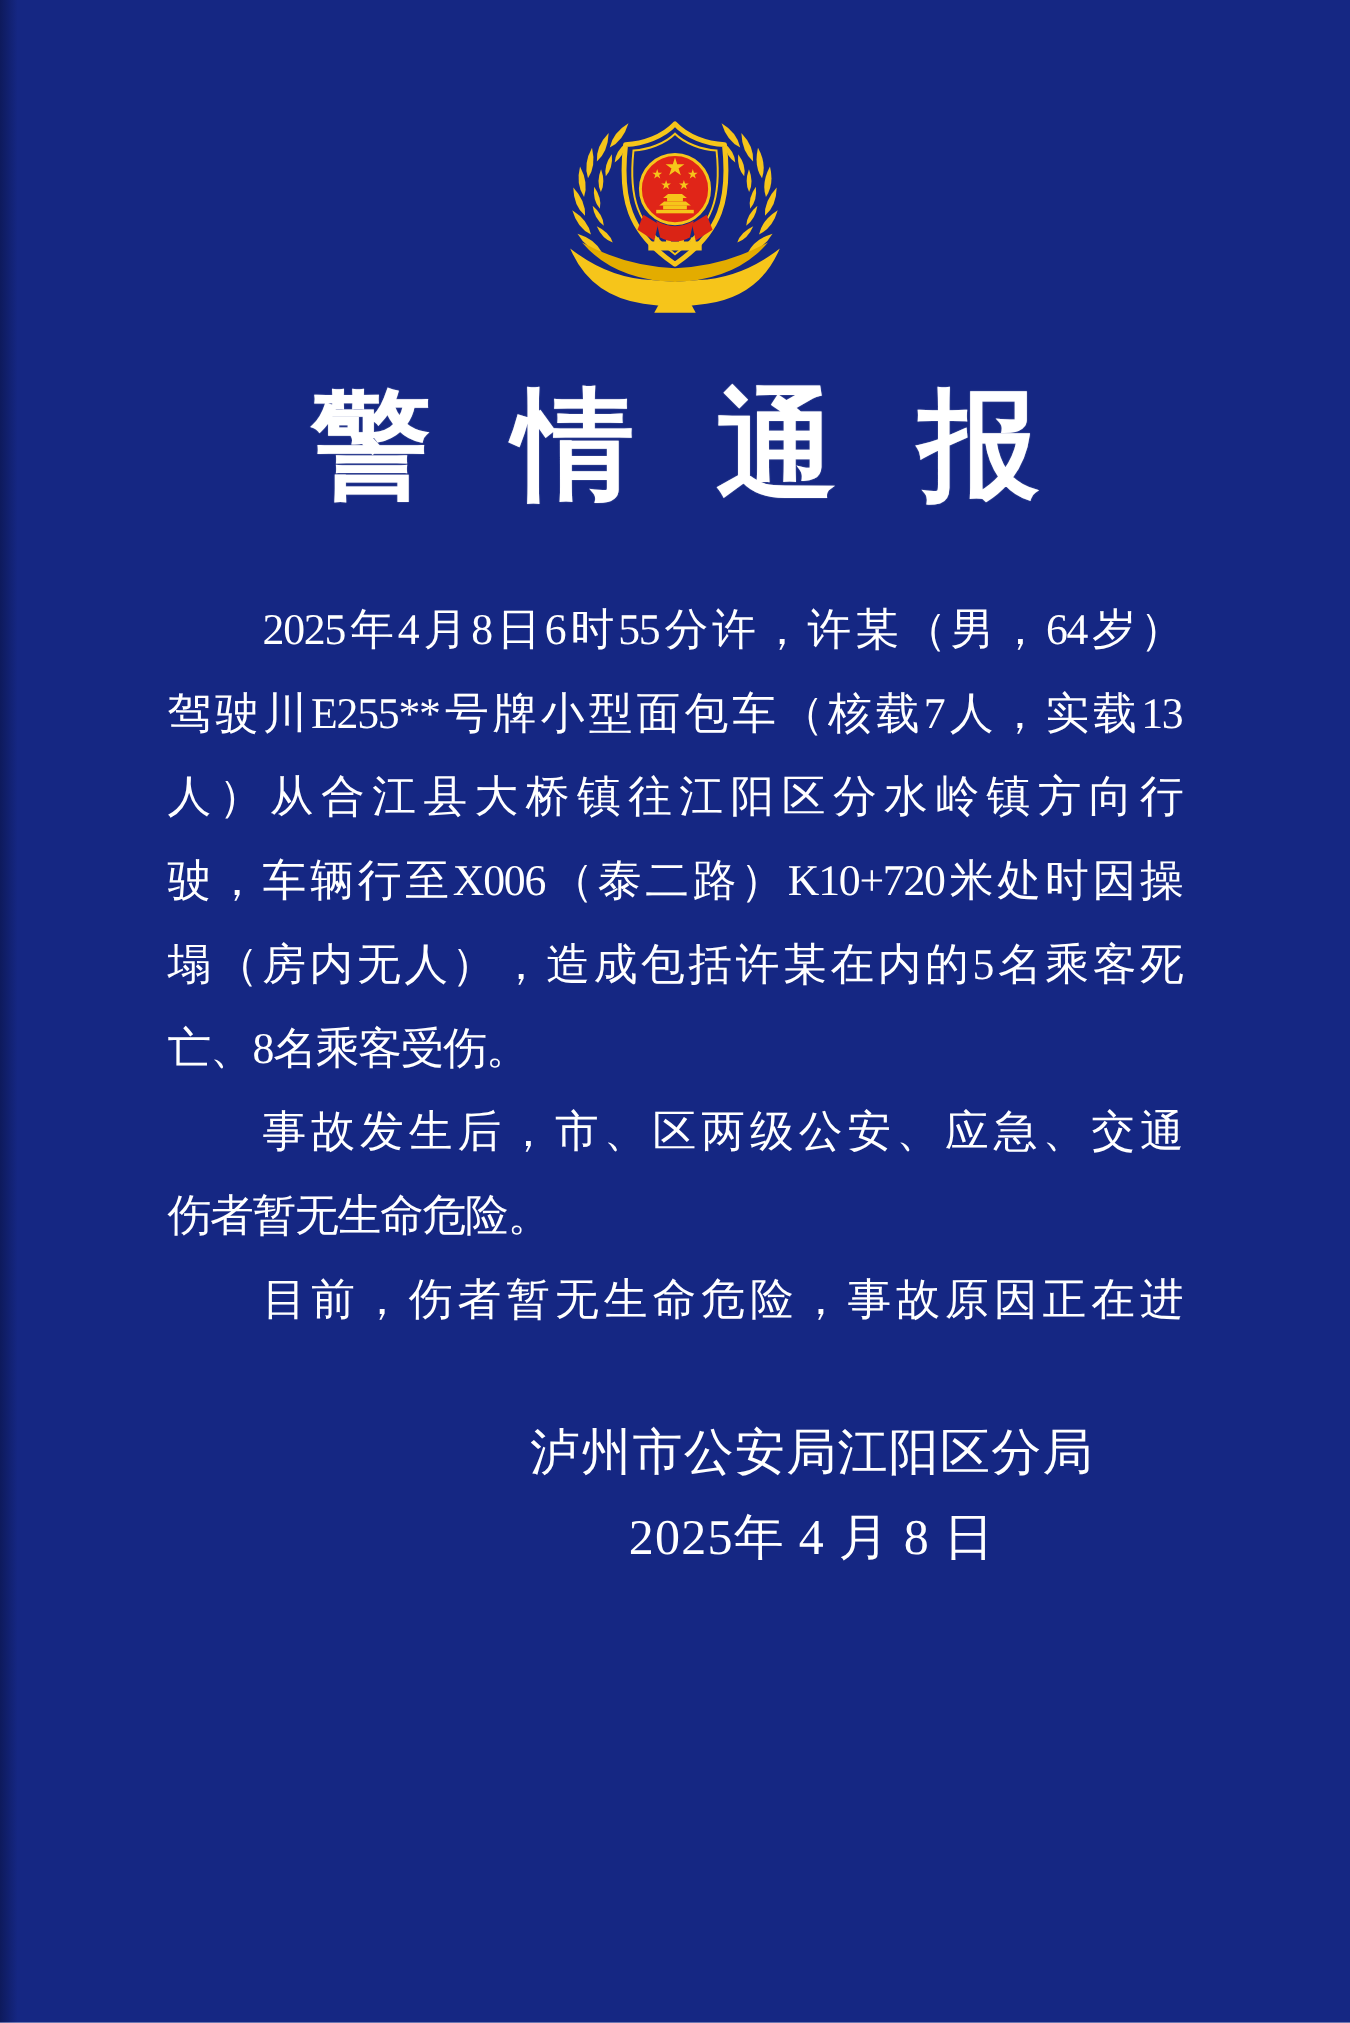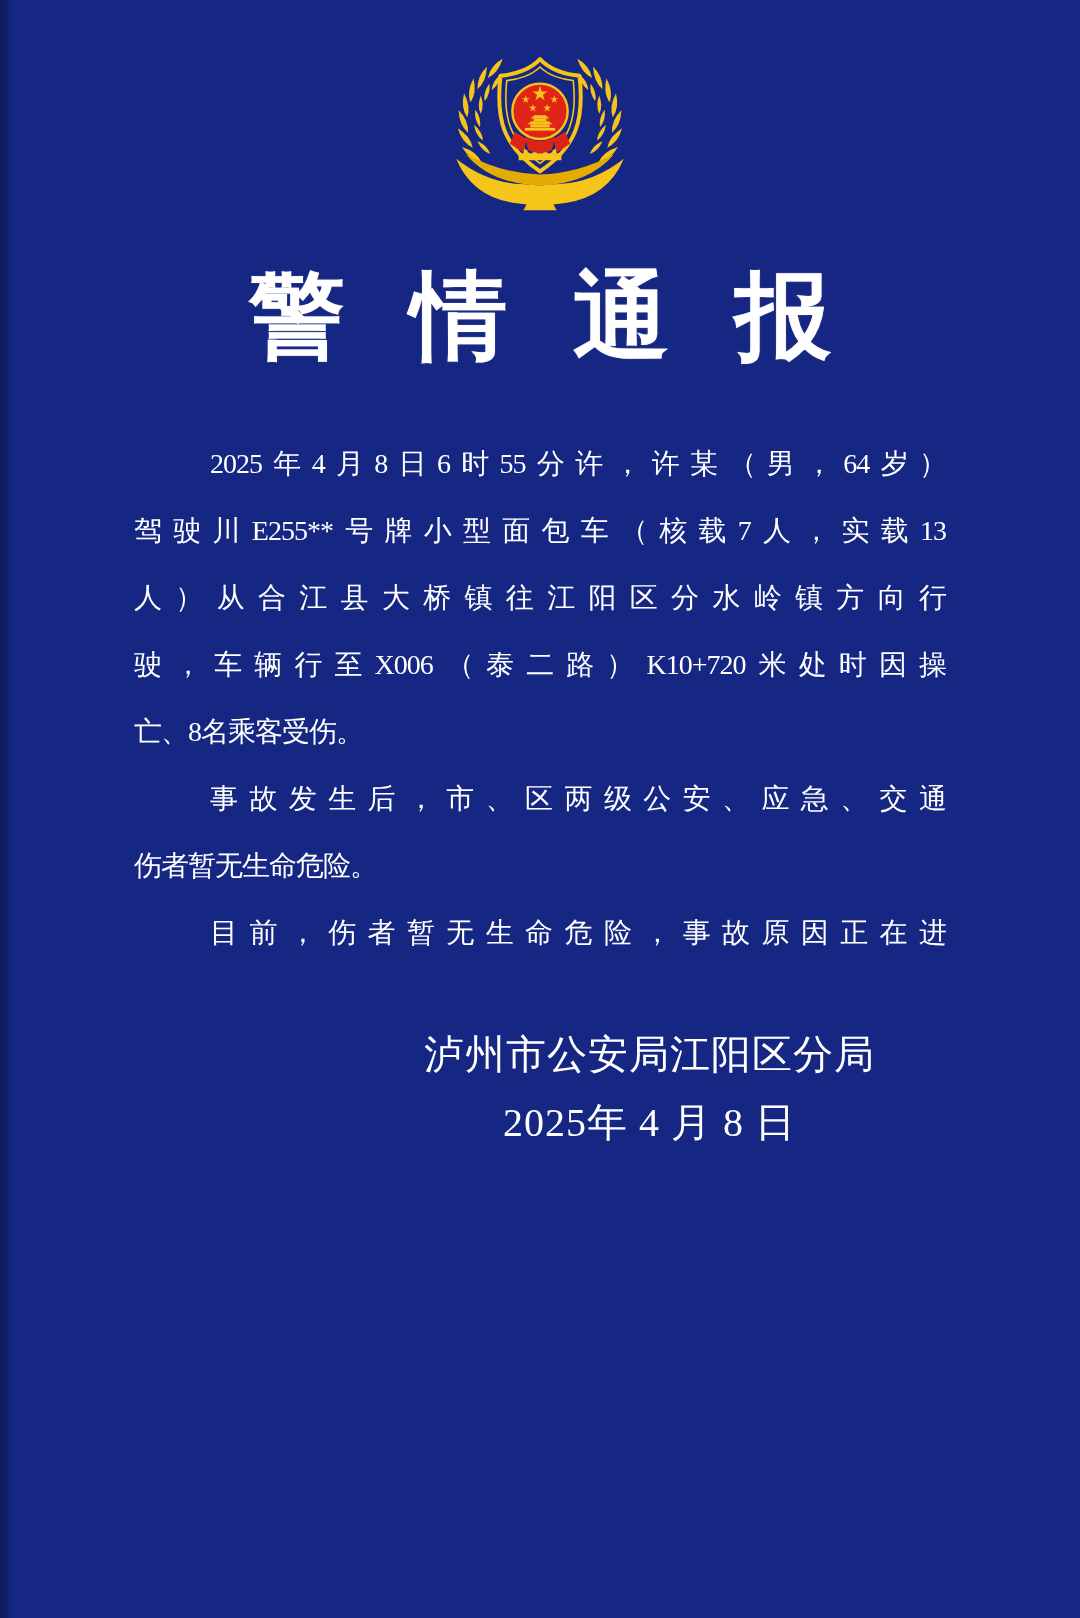--- a/index.html
+++ b/index.html
@@ -7,40 +7,40 @@
     width: 1080px; height: 1618px;
     font-family: "Liberation Serif", "DejaVu Serif", serif;
     overflow: hidden;
   }
   .page {
     position: relative;
     width: 1080px; height: 1618px;
     background: linear-gradient(90deg, rgba(5,10,45,.45) 0px, rgba(5,10,45,0) 14px), #152783;
     display: flex; flex-direction: column; align-items: center;
     box-sizing: border-box;
-    padding-top: 48px;
+    padding-top: 88px;
   }
   .emblem { flex: 0 0 auto; line-height: 0; }
   .title {
     margin: 40px -66px 0 0;
     color: #ffffff;
     font-size: 96px;
     font-weight: 900;
     letter-spacing: 66px;
     line-height: 110px;
     white-space: nowrap;
     text-shadow: 0 0 1px rgba(255,255,255,.6);
   }
   .body {
     width: 812px;
     margin-top: 58px;
     color: #ffffff;
   }
   .line {
-    font-size: 28px;
+    font-size: 35px;
     line-height: 67px;
     letter-spacing: -1px;
     text-align: justify;
     text-align-last: justify;
     text-justify: inter-character;
     word-break: break-all;
   }
   .line.indent { padding-left: 76px; }
   .line.end { text-align-last: left; }
   .signature {
@@ -114,20 +114,21 @@
     </svg>
   </div>
 
   <h1 class="title">警情通报</h1>
 
   <section class="body">
     <div class="line indent">2025年4月8日6时55分许，许某（男，64岁）</div>
     <div class="line">驾驶川E255**号牌小型面包车（核载7人，实载13</div>
     <div class="line">人）从合江县大桥镇往江阳区分水岭镇方向行</div>
     <div class="line">驶，车辆行至X006（泰二路）K10+720米处时因操</div>
+    <div class="line">塌（房内无人），造成包括许某在内的5名乘客死</div>
     <div class="line end">亡、8名乘客受伤。</div>
     <div class="line indent">事故发生后，市、区两级公安、应急、交通</div>
     <div class="line end">伤者暂无生命危险。</div>
     <div class="line indent">目前，伤者暂无生命危险，事故原因正在进</div>
   </section>
 
   <footer class="signature">
     <div>泸州市公安局江阳区分局</div>
     <div>2025年 4 月 8 日</div>
   </footer>

